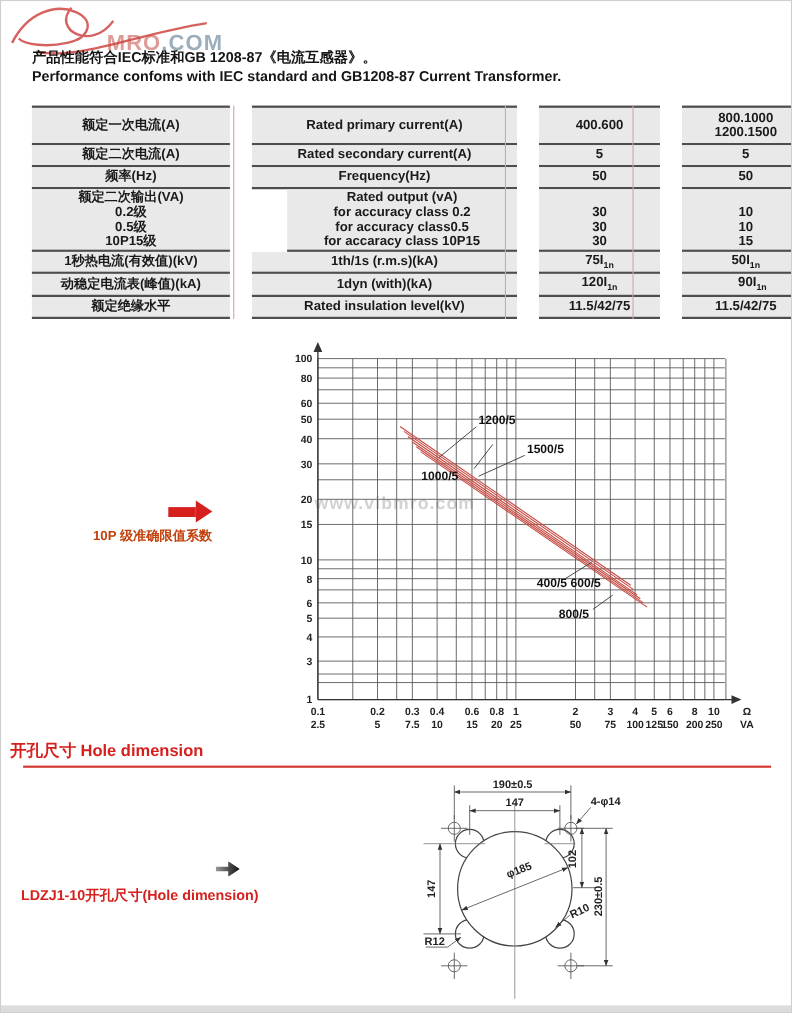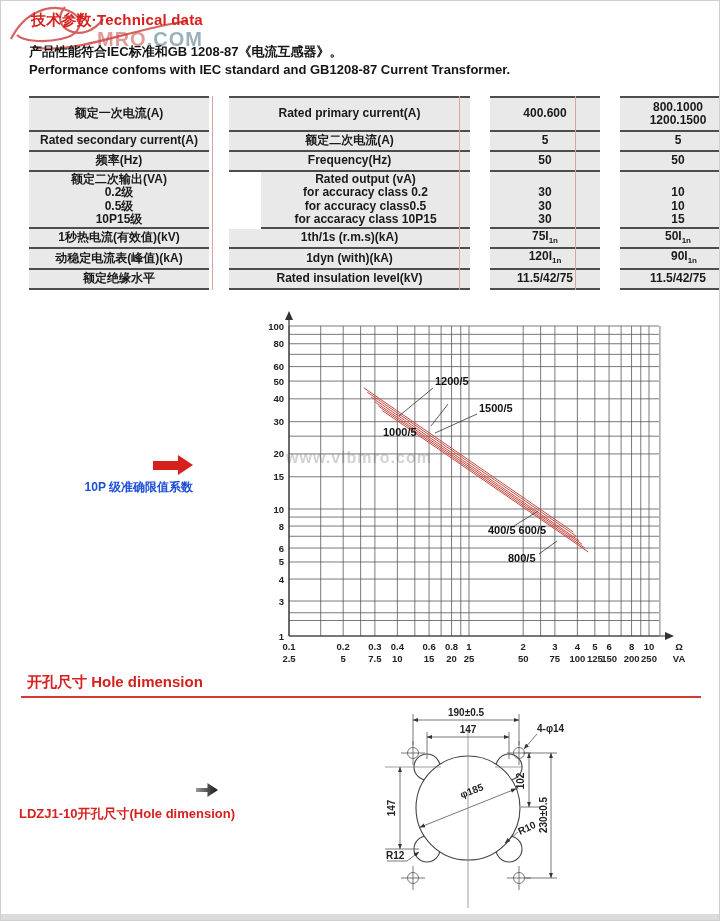--- a/index.html
+++ b/index.html
@@ -24,25 +24,25 @@
     border-bottom:2px solid #4d4d4d;
     display:flex;align-items:center;justify-content:center;
     font-size:12px;font-weight:bold;color:#1a1a1a;line-height:1.12;
     text-align:center;
   }
   .cell.first{border-top:2px solid #4d4d4d;}
   .cell .txt{white-space:pre-line;}
   .cell sub{font-size:8px;font-weight:bold;}
   .vline{width:1px;top:0;bottom:0;background:#d8a3a0;}
   
-  .cap1{left:16px;top:478px;width:176px;text-align:right;color:#1d4ed8;font-weight:bold;font-size:12px;line-height:17px;}
+  .cap1{left:16px;top:478px;width:176px;text-align:right;color:#c2410c;font-weight:bold;font-size:12px;line-height:17px;}
   .red-arrow-bar{left:152px;top:460px;width:25px;height:9px;background:#d5201e;}
   .red-arrow-head{left:177px;top:454px;width:0;height:0;border-top:10px solid transparent;border-bottom:10px solid transparent;border-left:15px solid #d5201e;}
   
-  .hole-heading{left:26px;top:672px;font-size:15px;font-weight:bold;color:#d5201e;}
+  .hole-heading{left:8px;top:672px;font-size:15px;font-weight:bold;color:#d5201e;}
   .red-rule{left:20px;top:695px;width:680px;height:2px;background:#d43a33;}
   .dark-arrow{left:195px;top:782px;width:22px;height:14px;background:linear-gradient(90deg,#9a9a9a,#111);
     clip-path:polygon(0 36%,52% 36%,52% 0,100% 50%,52% 100%,52% 64%,0 64%);}
   .cap2{left:18px;top:804px;font-size:13px;font-weight:bold;color:#d5201e;}
   
   .chart{left:250px;top:310px;}
   .chart .grid{stroke:#585858;stroke-width:.8;}
   .chart .axis{stroke:#333;stroke-width:1.2;}
   .chart .tick{font-size:9.5px;font-weight:bold;fill:#222;}
   .chart .ann{font-size:11px;font-weight:bold;fill:#111;}
@@ -64,21 +64,20 @@
 <div class="page">
 
   <svg class="abs wm-logo" width="210" height="52" viewBox="0 0 210 52">
     <g stroke="#c5201d" stroke-width="2.2" fill="none" opacity="0.7">
       <path d="M8,38 C22,10 48,2 66,10 C84,18 78,34 58,38 C40,42 20,40 14,34"></path>
       <path d="M30,46 C70,54 120,30 185,20"></path>
       <path d="M62,6 C44,26 80,46 100,18"></path>
     </g>
   </svg>
   <div class="abs wm-text"><span class="mro">MRO</span><span class="com">.COM</span></div>
-  <div class="abs doc-title">技术参数·Technical data</div>
 
   <div class="abs intro" style="top:42px;">产品性能符合IEC标准和GB 1208-87《电流互感器》。</div>
   <div class="abs intro" style="top:61px;">Performance confoms with IEC standard and GB1208-87 Current Transformer.</div>
 
   <div class="abs spec-table" id="spec-table" style="grid-template-columns: 180px 241px 110px 116px;">
     <div class="abs vline" style="left:183px;"></div>
     <div class="abs vline" style="left:430px;"></div>
     <div class="abs vline" style="left:546px;"></div>
   <div class="cell first" style="height: 36px;">
         <span class="txt">额定一次电流(A)</span>
@@ -87,24 +86,24 @@
         <span class="txt">Rated primary current(A)</span>
       </div>
       <div class="cell first" style="height: 36px;">
         <span class="txt">400.600</span>
       </div>
       <div class="cell first" style="height: 36px;">
         <span class="txt">800.1000
 1200.1500</span>
       </div>
       <div class="cell" style="height: 20px;">
+        <span class="txt">额定二次电流(A)</span>
+      </div>
+      <div class="cell" style="height: 20px;">
         <span class="txt">Rated secondary current(A)</span>
-      </div>
-      <div class="cell" style="height: 20px;">
-        <span class="txt">额定二次电流(A)</span>
       </div>
       <div class="cell" style="height: 20px;">
         <span class="txt">5</span>
       </div>
       <div class="cell" style="height: 20px;">
         <span class="txt">5</span>
       </div>
       <div class="cell" style="height: 20px;">
         <span class="txt">频率(Hz)</span>
       </div>

